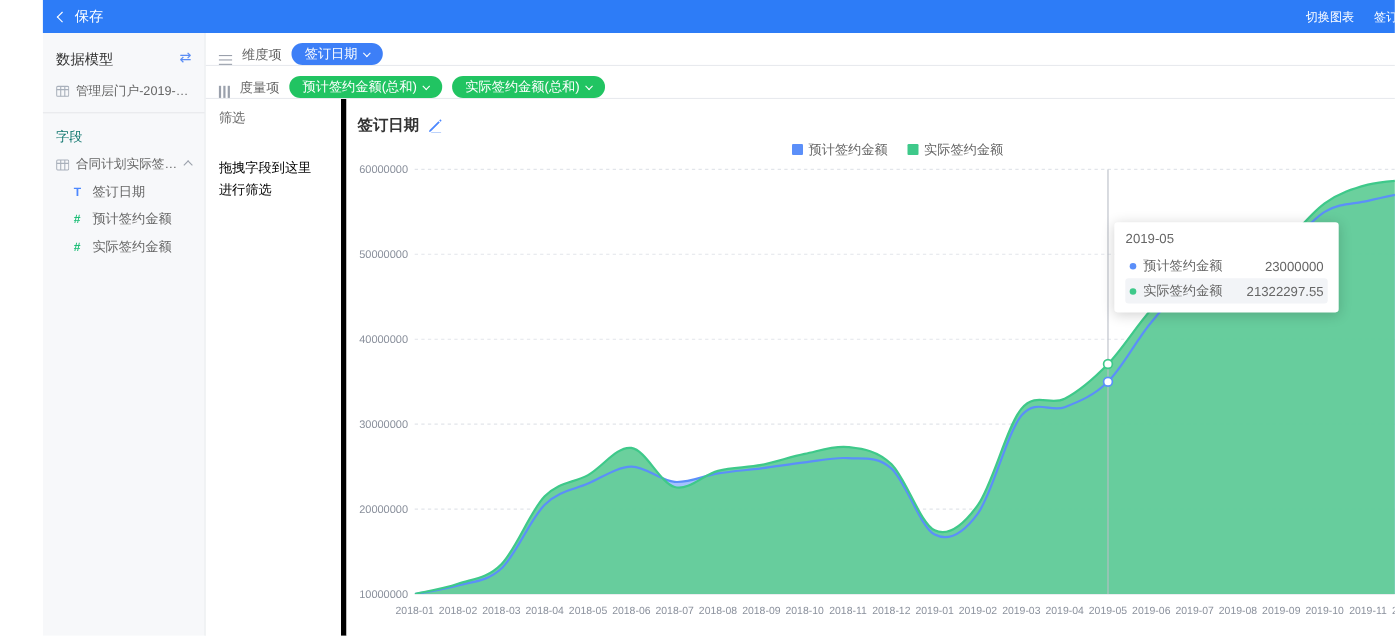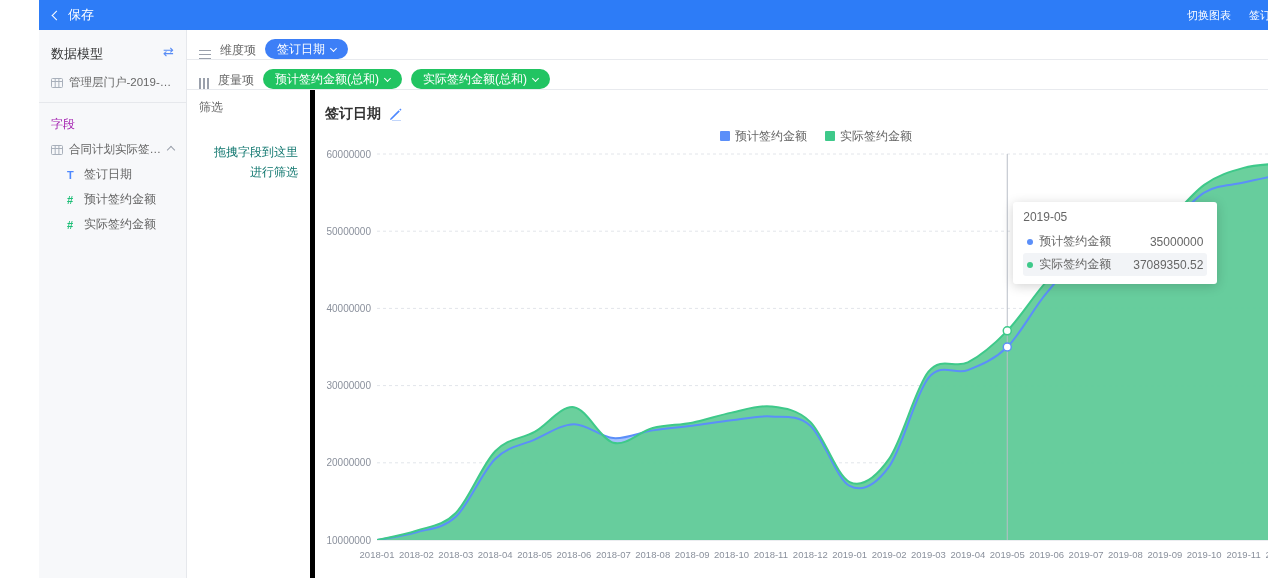--- a/index.html
+++ b/index.html
@@ -16,21 +16,21 @@
 
   .main { flex:1; display:flex; min-height:0; }
 
   
   .sidebar { width:148px; flex:none; background:#f7f8fa; border-right:1px solid #e6e8ec; padding-top:8px; }
   .sb-header { display:flex; align-items:flex-start; justify-content:space-between; padding:7px 12px; color:#333; font-size:13px; }
   .sync { color:#5a8df5; font-size:13px; cursor:pointer; line-height:1; }
   .sb-item { display:flex; align-items:center; gap:6px; padding:5px 12px; color:#666; cursor:pointer; }
   .sb-item .lbl { flex:1; white-space:nowrap; overflow:hidden; text-overflow:ellipsis; font-size:11.5px; }
   .sb-divider { border-top:1px solid #e6e8ec; margin:7px 0; }
-  .sb-section-title { padding:6px 12px 4px; color:#a21caf; }
+  .sb-section-title { padding:6px 12px 4px; color:#0f766e; }
   .sb-group { display:flex; align-items:center; gap:6px; padding:5px 12px; color:#666; cursor:pointer; }
   .sb-group .lbl { flex:1; white-space:nowrap; overflow:hidden; text-overflow:ellipsis; font-size:11.5px; }
   .sb-field { display:flex; align-items:center; gap:7px; padding:4px 12px 4px 28px; color:#666; cursor:pointer; }
   .type-mark { width:10px; font-size:11px; font-weight:bold; flex:none; }
 
   
   .chev { display:inline-block; width:6px; height:6px; border-right:1.5px solid #9aa0ab; border-bottom:1.5px solid #9aa0ab; transform:rotate(45deg); flex:none; }
   .chev.up { transform:rotate(-135deg); }
   .icon-hamburger { display:inline-flex; flex-direction:column; gap:2.5px; width:12px; flex:none; }
   .icon-hamburger i { height:1.5px; background:#9aa0ab; display:block; }
@@ -41,21 +41,21 @@
   
   .content { flex:1; display:flex; flex-direction:column; min-width:0; }
   .cfg-row { height:30px; flex:none; display:flex; align-items:flex-end; gap:9px; padding:0 12px; border-bottom:1px solid #e8eaee; background:#fff; }
   .cfg-label { color:#666; flex:none; }
   .pill { display:inline-flex; align-items:center; gap:6px; color:#fff; border-radius:11px; padding:3px 12px; font-size:12px; cursor:pointer; line-height:14px; }
   .pill .chev { border-color:#fff; width:5px; height:5px; margin-top:-2px; }
 
   .lower { flex:1; display:flex; min-height:0; }
   .filter-col { width:128px; flex:none; border-right:5px solid #000000; padding:9px 12px; background:#fff; }
   .filter-title { color:#666; }
-  .filter-placeholder { margin-top:26px; text-align:right; color:#0f766e; line-height:20px; }
+  .filter-placeholder { margin-top:26px; text-align:left; color:#000000; line-height:20px; }
 
   
   .chart-card { flex:1; position:relative; background:#fff; padding:12px 0 0 10px; min-width:0; }
   .chart-title-row { display:flex; align-items:center; gap:8px; height:24px; }
   .chart-title { font-size:14px; color:#333; font-weight:bold; }
   .edit-icon { cursor:pointer; display:inline-flex; }
   .legend { display:flex; justify-content:center; gap:18px; height:20px; align-items:center; color:#666; }
   .legend-item { display:flex; align-items:center; gap:5px; cursor:pointer; }
   .legend .sw { width:10px; height:10px; display:inline-block; border-radius:1px; }
 
@@ -240,26 +240,26 @@
               <circle cx="682.2608695652174" cy="201" r="4" fill="#fff" stroke="#5B8FF9" stroke-width="1.5"></circle>
               <circle cx="682.2608695652174" cy="184.87021398559997" r="4" fill="#fff" stroke="#3EC98A" stroke-width="1.5"></circle>
             </svg>
 
           
           <div class="tooltip" id="tooltip" style="left: 698.261px;">
             <div class="tt-title">2019-05</div>
             <div class="tt-row">
               <i class="dot" style="background: rgb(91, 143, 249);"></i>
               <span class="tt-name">预计签约金额</span>
-              <span class="tt-val">35000000</span>
+              <span class="tt-val">23000000</span>
             </div>
             <div class="tt-row hl">
               <i class="dot" style="background: rgb(62, 201, 138);"></i>
               <span class="tt-name">实际签约金额</span>
-              <span class="tt-val">37089350.52</span>
+              <span class="tt-val">21322297.55</span>
             </div>
           </div>
         </div>
 
       </div>
     </div>
   </div>
 </div>
 
 </body></html>

